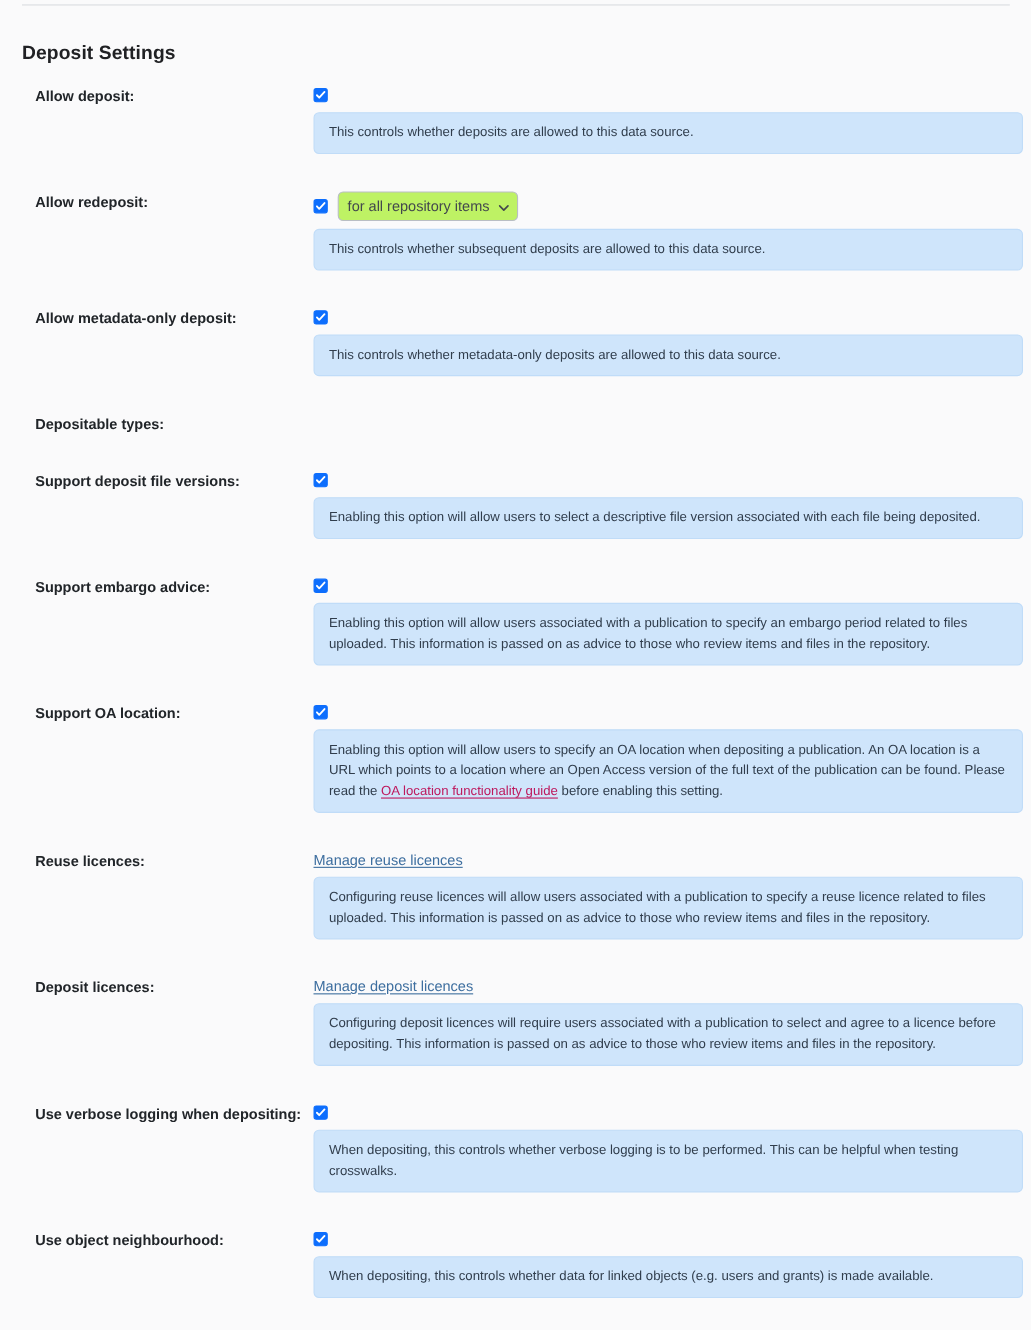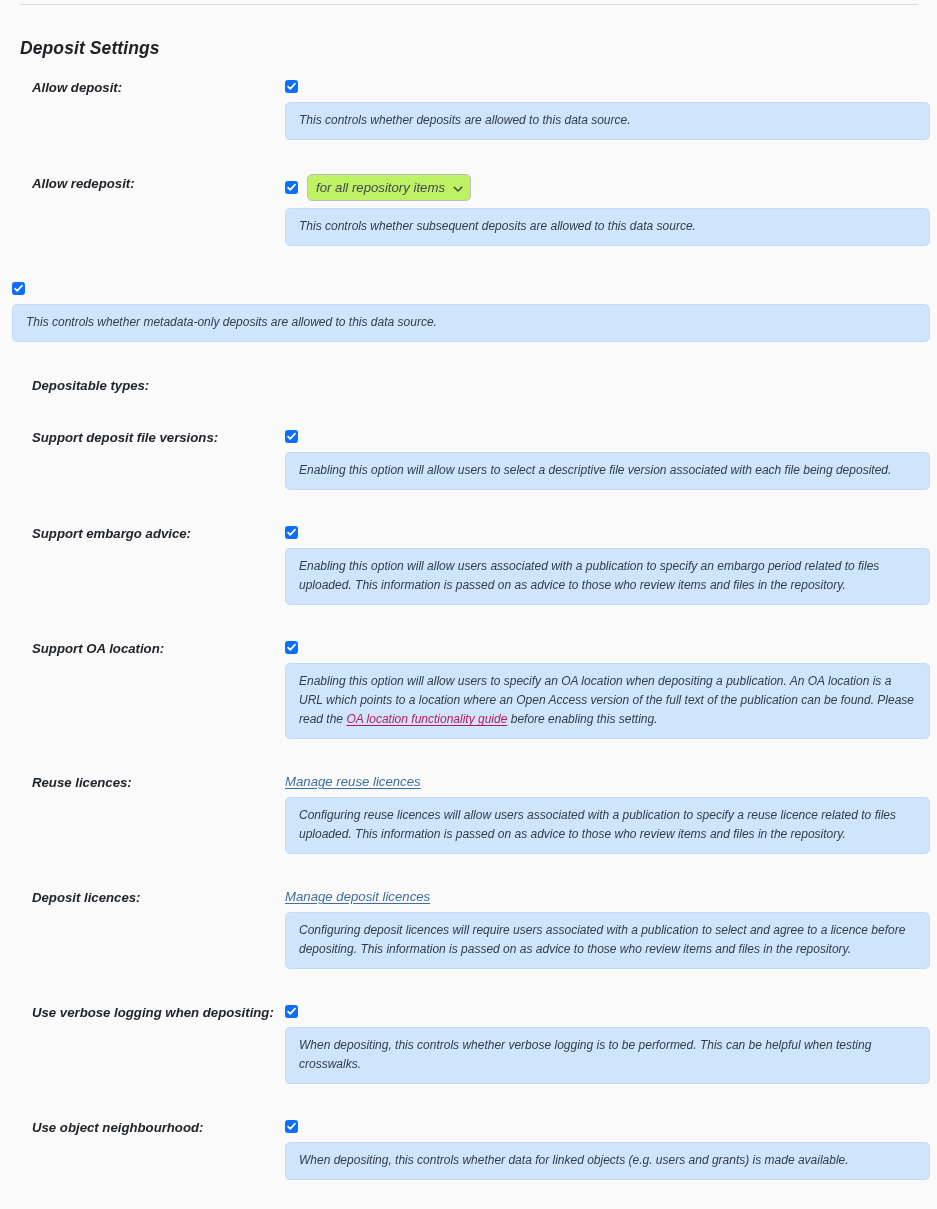--- a/index.html
+++ b/index.html
@@ -13,21 +13,20 @@
     background: #fafafb;
     font-family: "Liberation Sans", sans-serif;
     color: #212529;
     overflow: hidden;
   }
   .page {
     position: relative;
     width: 785px;
     height: 1209px;
     box-sizing: border-box;
-    font-style: italic;
   }
   .top-divider {
     position: absolute;
     top: 4px;
     left: 20px;
     width: 898px;
     height: 1px;
     background: #dadce0;
   }
   .section-title {
@@ -198,20 +197,21 @@
                     <path d="M1.2 3.2 L5 7.0 L8.8 3.2" fill="none" stroke="#43484d" stroke-width="1.5" stroke-linecap="round" stroke-linejoin="round"></path>
                   </svg></span>
               </span>
             </div>
             <div class="help">This controls whether subsequent deposits are allowed to this data source.</div>
           </div>
         </div>
       </div>
       <div class="row">
         <div class="row-inner">
+          <div class="row-label">Allow metadata-only deposit:</div>
           <div class="row-control">
             <div class="control-line">
               <span class="cb" role="checkbox" aria-checked="true"><span><svg viewBox="0 0 11 11" aria-hidden="true">
                     <path d="M2.1 5.6 L4.2 7.8 L9.0 2.6" fill="none" stroke="#ffffff" stroke-width="1.7" stroke-linecap="round" stroke-linejoin="round"></path>
                   </svg></span></span>
             </div>
             <div class="help">This controls whether metadata-only deposits are allowed to this data source.</div>
           </div>
         </div>
       </div>

